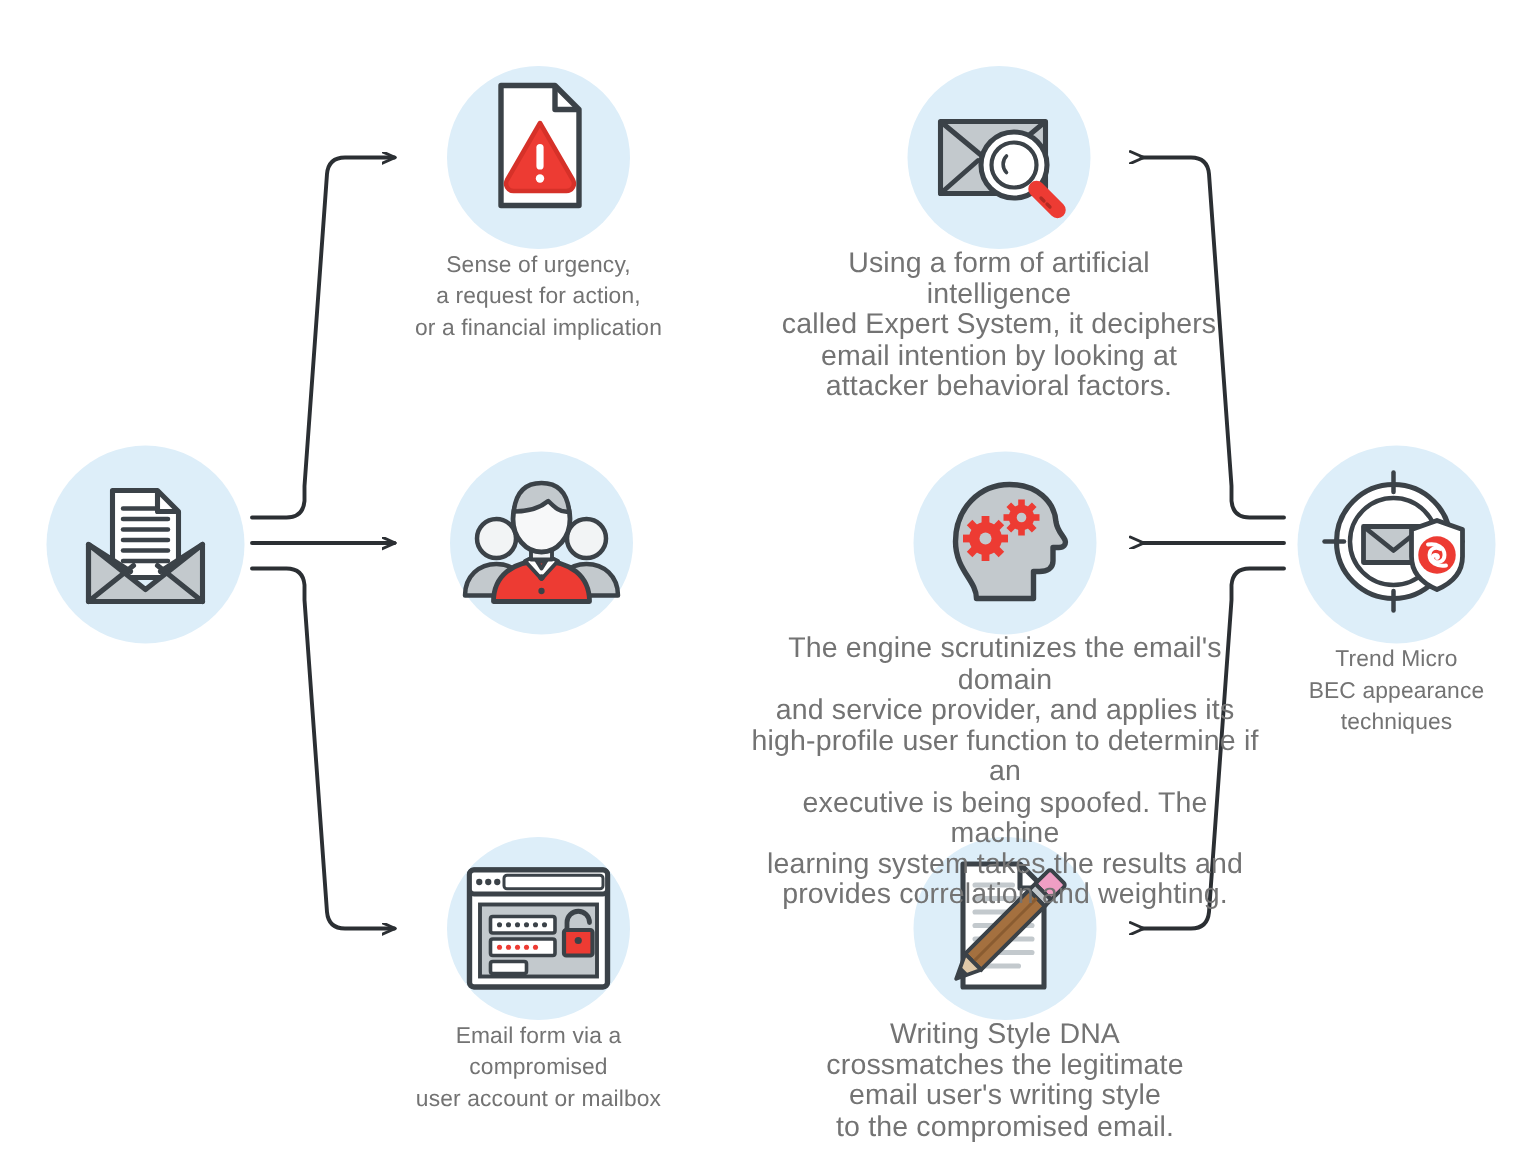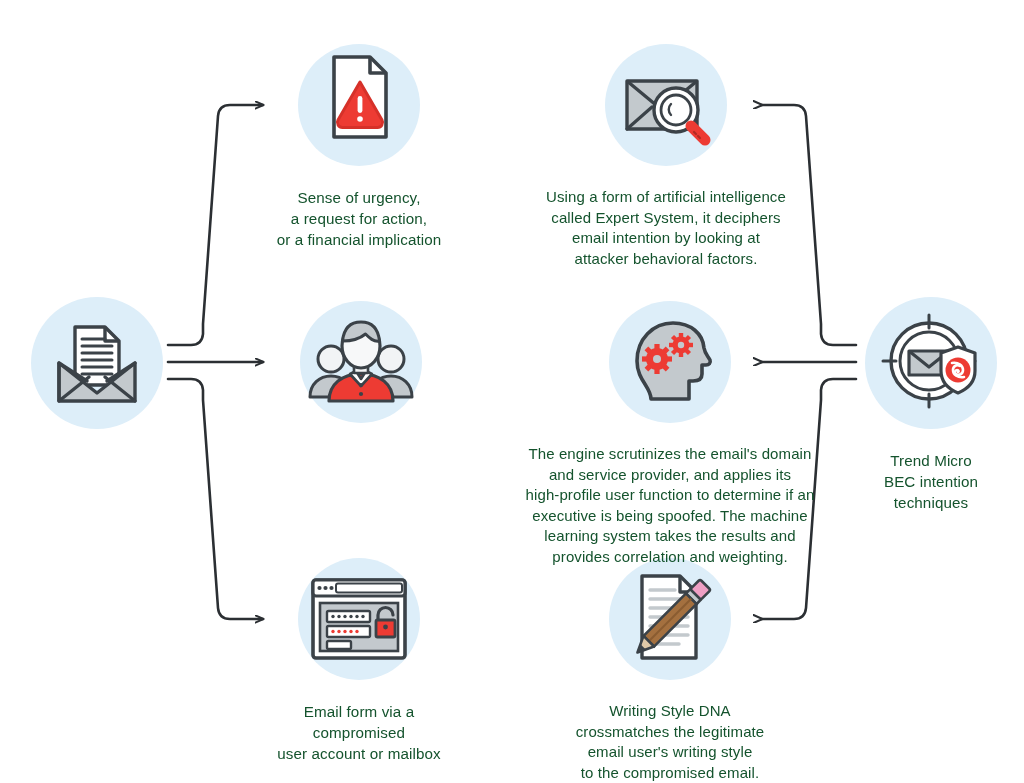--- a/index.html
+++ b/index.html
@@ -26,28 +26,28 @@
     text-align: center;
   }
   .circle {
     position: relative;
     border-radius: 50%;
     background: #ddeef9;
     margin: 0 auto;
   }
   .circle svg { display: block; position: absolute; left: 0; top: 0; }
   .caption {
-    margin-top: 21px;
+    margin-top: 0;
     font-size: 15.2px;
     line-height: 21px;
-    color: #14532d;
+    color: #737373;
     white-space: pre-line;
     letter-spacing: 0.1px;
   }
-  .caption.small { font-size: 15px; line-height: 20.5px; }
+  .caption.small { font-size: 19px; line-height: 20.5px; }
   #connectors {
     position: absolute;
     left: 0; top: 0;
     width: 1024px; height: 783px;
     pointer-events: none;
   }
 </style>
 </head>
 <body>
 
@@ -201,21 +201,21 @@
         <path d="M44,54 h40 v24 h-40 z" fill="#c3c9cd" stroke="#3b4248" stroke-width="3.2" stroke-linejoin="round"></path>
         <path d="M44,54 L64,70 L84,54" fill="none" stroke="#3b4248" stroke-width="3.2" stroke-linejoin="round"></path>
 
         <path d="M76,56 l17,-6 l17,6 v18 c0,13 -10,19 -17,22 c-7,-3 -17,-9 -17,-22 z" fill="#ffffff" stroke="#3b4248" stroke-width="3.2" stroke-linejoin="round"></path>
         <circle cx="93" cy="73" r="12.5" fill="#ed3b33"></circle>
         <path d="M87,66 c6,-1 11,2 11,7 c0,4 -4,6 -7,4 c-2,-1 -1,-4 1,-4 c2,0 2,2 1,2" fill="none" stroke="#ffffff" stroke-width="2.6" stroke-linecap="round"></path>
         <path d="M99,80 c-6,1 -11,-2 -11,-7 c0,-4 4,-6 7,-4" fill="none" stroke="#ffffff" stroke-width="2.6" stroke-linecap="round"></path>
       </svg>
     </div>
     <div class="caption">Trend Micro
-BEC intention
+BEC appearance
 techniques</div>
   </div>
 
   <div class="node" style="left:516px; top:44px; width:300px;">
     <div class="circle" style="width:122px; height:122px;">
       <svg width="122" height="122" viewBox="0 0 122 122">
         <rect x="22" y="37" width="70" height="48" fill="#c3c9cd" stroke="#3b4248" stroke-width="3.4" stroke-linejoin="round"></rect>
         <path d="M22,37 L57,66 L92,37" fill="none" stroke="#3b4248" stroke-width="3.4" stroke-linejoin="round"></path>
         <path d="M22,85 L47,63" fill="none" stroke="#3b4248" stroke-width="3.2" stroke-linecap="round"></path>
         <path d="M92,85 L67,63" fill="none" stroke="#3b4248" stroke-width="3.2" stroke-linecap="round"></path>

